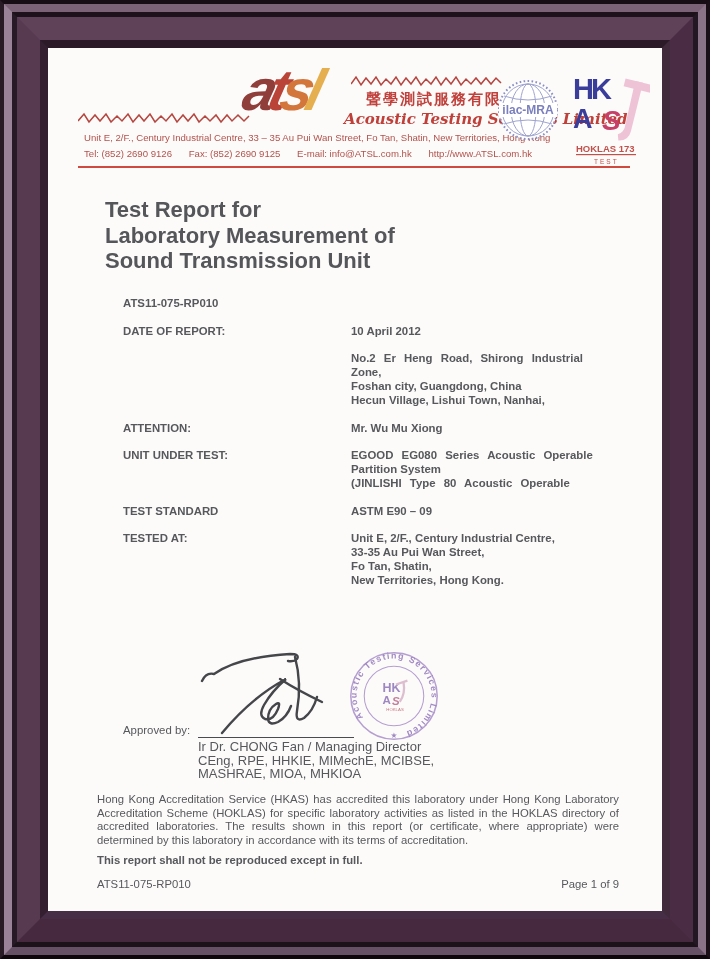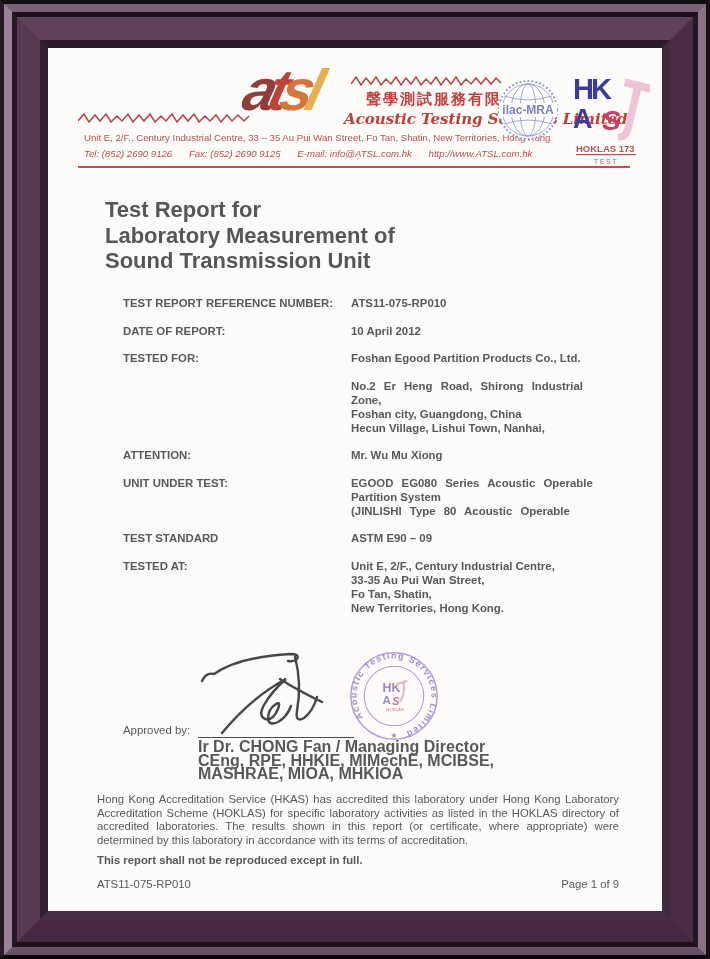--- a/index.html
+++ b/index.html
@@ -28,21 +28,21 @@
   .atsl-logo { position:absolute; left:196px; top:12px; width:118px; height:66px;
     font-style:italic; font-weight:bold; font-size:58px; line-height:60px;
     transform:skewX(-14deg); letter-spacing:-7px; }
   .atsl-logo span { display:inline-block; }
   .cn-name { position:absolute; left:318px; top:42px; width:200px;
     font-size:15px; font-weight:bold; color:#c0413b; letter-spacing:2px; white-space:nowrap; }
   .en-name { position:absolute; left:296px; top:62px; width:230px;
     font-family:"DejaVu Serif", serif; font-style:italic; font-weight:bold;
     font-size:15px; color:#bf3f39; white-space:nowrap; }
   .addr1 { position:absolute; left:36px; top:84px; font-size:9.6px; color:#b2524b; white-space:nowrap; }
-  .addr2 { position:absolute; left:36px; top:99.5px; font-size:9.6px; color:#b2524b; white-space:nowrap;font-style:italic; }
+  .addr2 { position:absolute; left:36px; top:99.5px; font-size:9.6px; color:#b2524b; white-space:nowrap; }
   .addr2 span { margin-right:14px; }
   .red-rule { position:absolute; left:30px; top:118px; width:552px; height:2.4px; background:#cf4a3e; }
   .ilac-seal { position:absolute; left:447px; top:30px; }
   .hkas-logo { position:absolute; left:524px; top:24px; }
 
   
   .title { position:absolute; left:57px; top:149px;
     font-size:22px; font-weight:bold; line-height:25.5px; color:#55565a; }
 
   
@@ -52,22 +52,22 @@
   .row-value { width:260px; }
   .gap-before { }
   .stretch { word-spacing:5px; }
 
   
   .sig-svg   { position:absolute; left:146px; top:597px; }
   .stamp-svg { position:absolute; left:298px; top:600px; }
   .approved  { position:absolute; left:75px;  top:676px; font-size:11.4px; }
   .sig-line  { position:absolute; left:150px; top:689px; width:156px; height:0;
     border-top:1.8px solid #4a4b4f; }
-  .sig-name  { position:absolute; left:150px; top:692px; font-size:16px;
-    line-height:13.6px; font-weight:700; }
+  .sig-name  { position:absolute; left:150px; top:692px; font-size:13px;
+    line-height:13.6px; font-weight:400; }
 
   
   .accred { position:absolute; left:49px; top:745px; width:522px;
     font-size:11.3px; line-height:13.6px; text-align:justify; }
   .repro  { position:absolute; left:49px; top:806px; font-size:11.3px;font-weight:bold; }
   .foot-row { position:absolute; left:49px; top:830px; width:522px;
     display:flex; justify-content:space-between; font-size:11.3px; }
 
   svg text { font-family:"Liberation Sans", sans-serif; }
 </style>
@@ -135,39 +135,32 @@
 
   <div class="title">
     <div>Test Report for</div>
     <div>Laboratory Measurement of</div>
     <div>Sound Transmission Unit</div>
   </div>
 
   <div class="rows">
 
     <div class="row">
-      <div class="row-label">TEST REPORT REFERENCE NUMBER:</div>
       <div class="row-value">
                     <div>ATS11-075-RP010</div>
                   </div>
     </div>
 
     <div class="row">
       <div class="row-label">DATE OF REPORT:</div>
       <div class="row-value">
                     <div>10 April 2012</div>
                   </div>
     </div>
 
-    <div class="row">
-      <div class="row-label">TESTED FOR:</div>
-      <div class="row-value">
-                    <div>Foshan Egood Partition Products Co., Ltd.</div>
-                  </div>
-    </div>
 
     <div class="row">
       <div class="row-label"></div>
       <div class="row-value">
         <div class="stretch">No.2 Er Heng Road, Shirong Industrial Zone,</div>
         <div>Foshan city, Guangdong, China</div>
         <div>Hecun Village, Lishui Town, Nanhai,</div>
       </div>
     </div>
 

